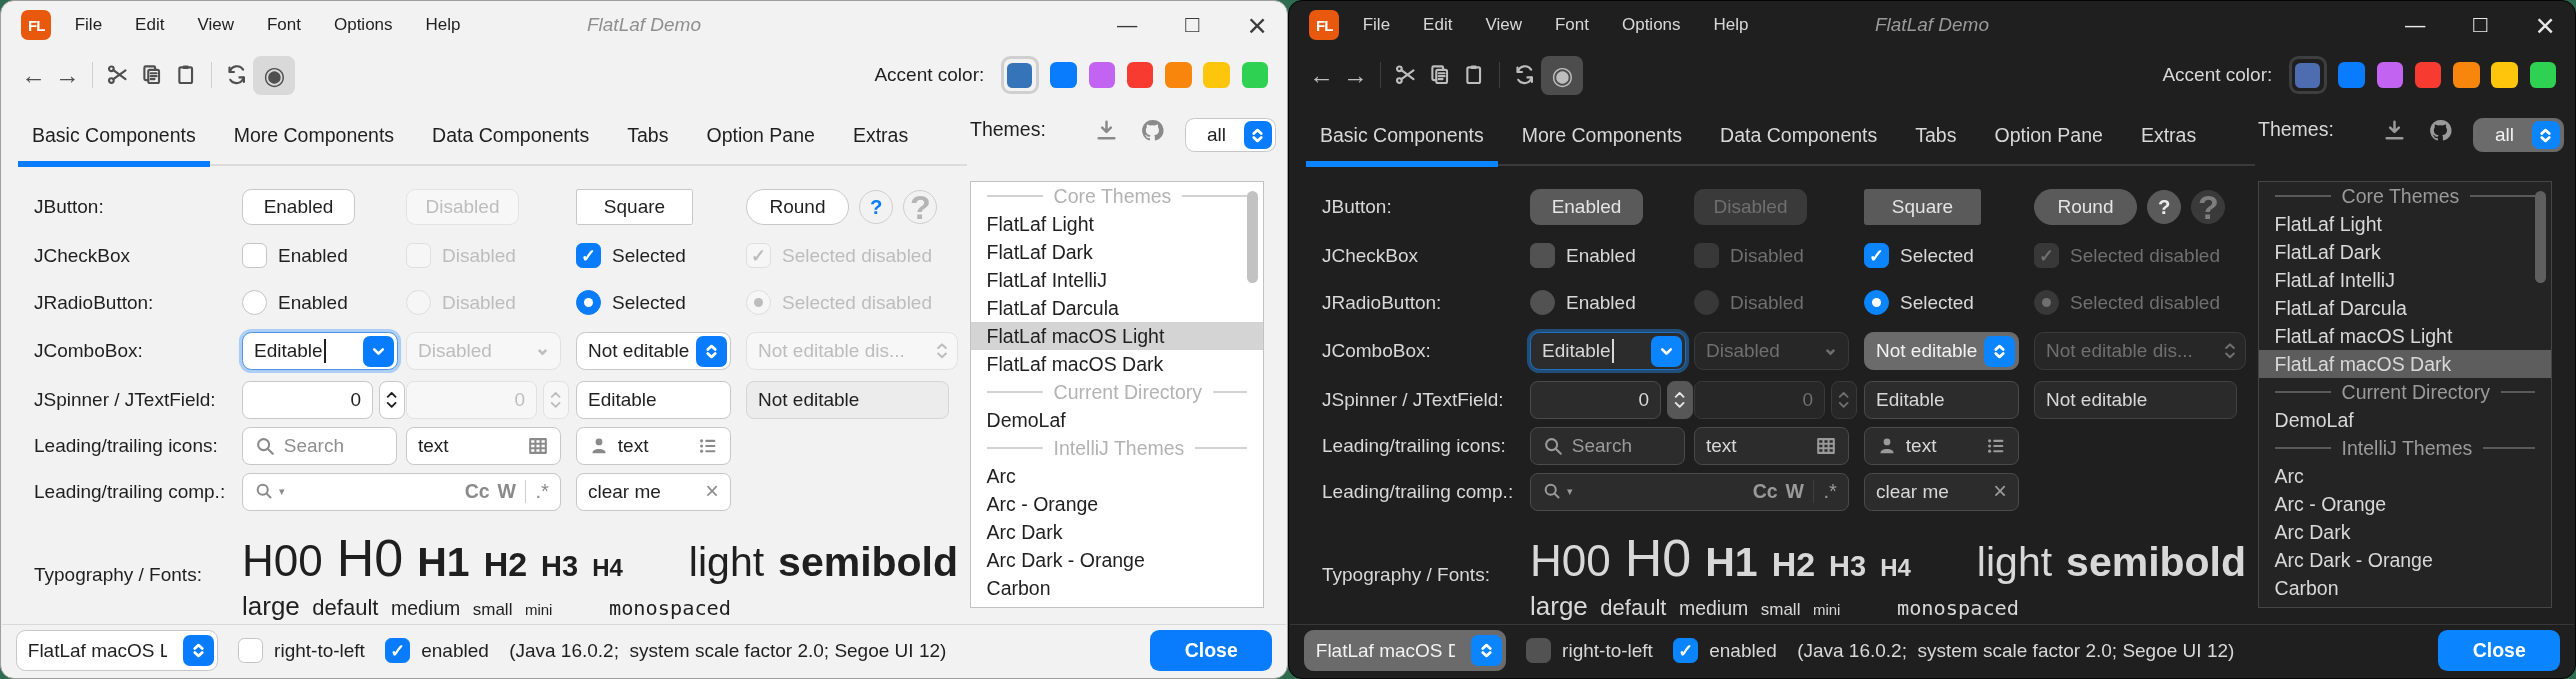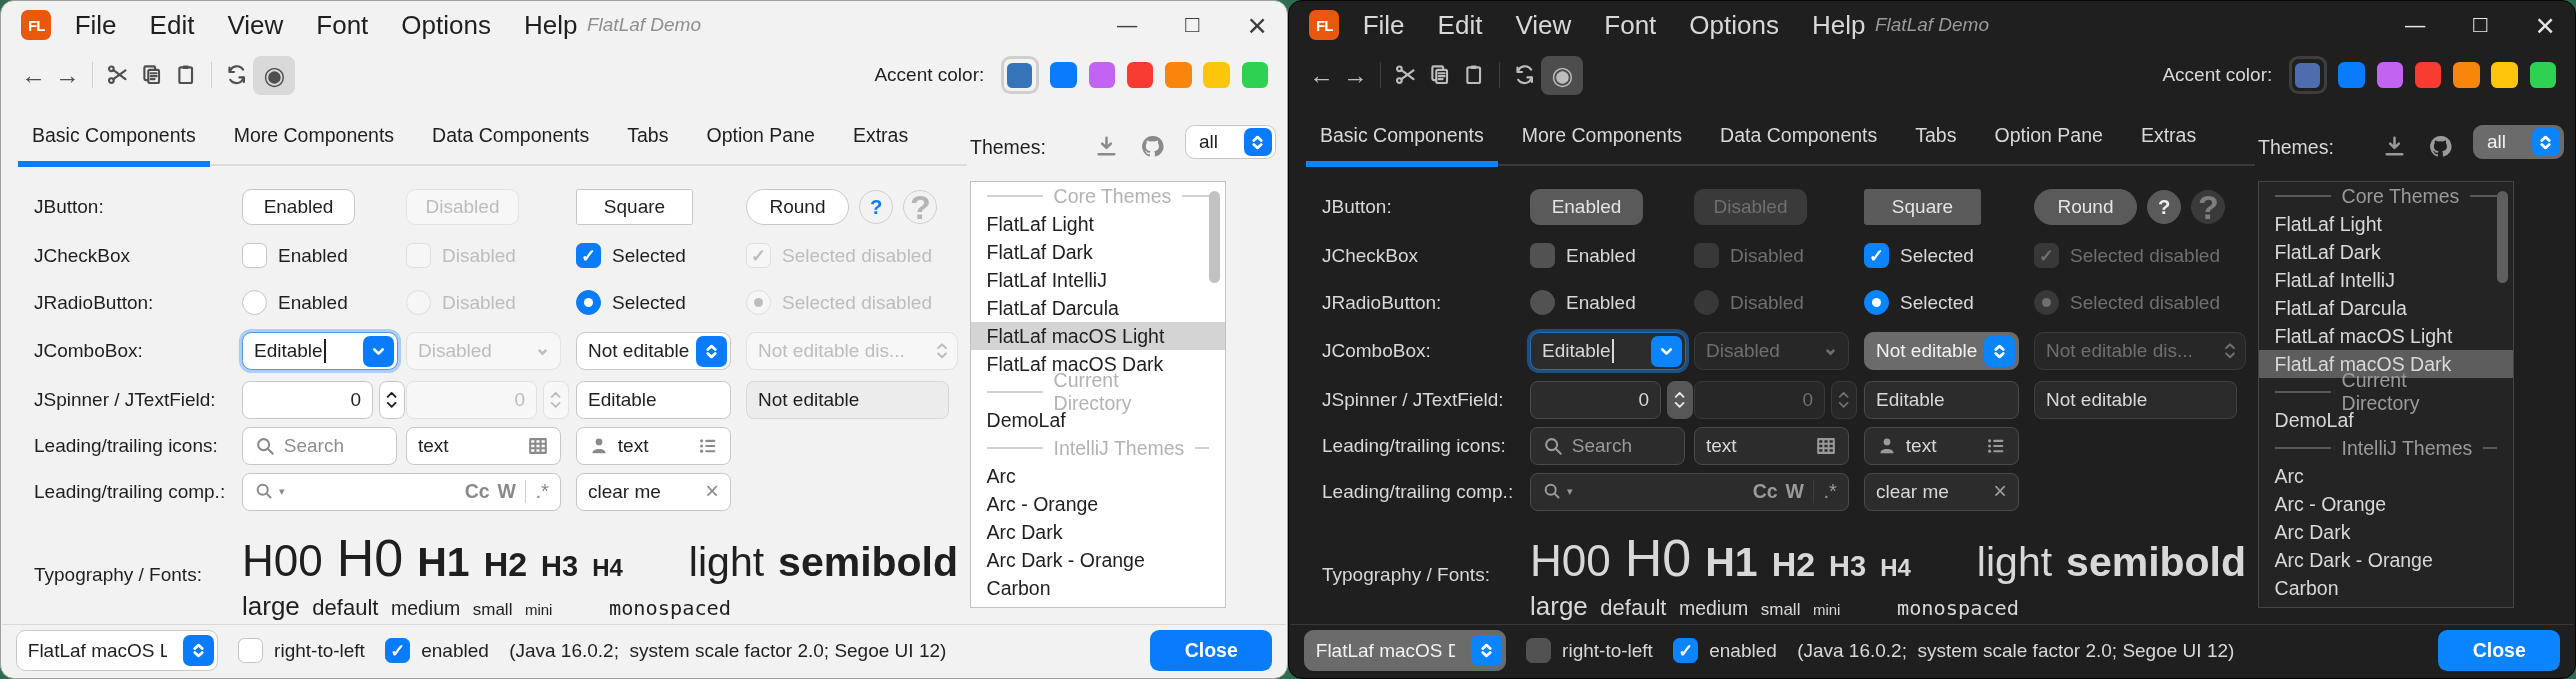--- a/index.html
+++ b/index.html
@@ -29,21 +29,21 @@
     --cb:#525252;--cb-border:#525252;--cb-dis:#383838;--cb-dis-border:#383838;
     --list:#242424;--list-border:#454545;--list-sel:#5d5d5d;--septxt:#9a9a9a;--sepline:#5a5a5a;--thumb:#5f5f5f;
     --sep:#383838;--spin:#575757;--spin-border:#575757;--help-border:#5a5a5a;--help2:#7a7a7a;
     --mac:#6b6b6b;--mac-border:#6b6b6b;--mac-fg:#f2f2f2;--focus:rgba(35,135,230,.45);--focus-border:#1e6fbf;
     background:var(--bg);color:var(--fg);border:0.8px solid #050505;
   }
   
   .titlebar{position:absolute;left:0;top:0;right:0;height:48px;display:flex;align-items:center;padding:0 20.3px;}
   .logo{width:30px;height:30px;border-radius:7px;background:#e8590e;color:#fff;font-weight:bold;
         font-size:15px;display:flex;align-items:center;justify-content:center;letter-spacing:-0.8px;}
-  .menubar{display:flex;gap:33px;margin-left:23.4px;font-size:26px;}
+  .menubar{display:flex;gap:33px;margin-left:23.4px;font-size:17px;}
   .menu-item{cursor:default}
   .win-title{position:absolute;left:0;right:0;text-align:center;font-size:19px;color:var(--title-fg);pointer-events:none;font-style:italic;}
   .win-controls{margin-left:auto;display:flex;gap:48px;align-items:center;color:var(--ctrl);z-index:2;}
   .wc{font-size:23.4px;line-height:1;cursor:default}
   .wc.closex{font-size:33px;font-weight:300}
   .wc.mini{font-size:20.3px}
   
   .toolbar{position:absolute;left:0;top:48px;right:0;height:52px;display:flex;align-items:center;padding:0 15.6px;color:var(--tool);}
   .tbi{display:flex;align-items:center;justify-content:center;width:34px;height:39px;font-size:25px;}
   .tbi svg{width:23.4px;height:23.4px;stroke:currentColor;fill:none;stroke-width:2.2;stroke-linecap:round;stroke-linejoin:round}
@@ -54,39 +54,39 @@
   .accent-label{font-size:19px;color:var(--fg);margin-right:4.7px}
   .swatch{width:26.6px;height:26.6px;border-radius:6.3px;cursor:pointer}
   .accent-ring{width:38px;height:38px;border-radius:9.4px;border:3.1px solid var(--tbsep);display:flex;align-items:center;justify-content:center;}
   .accent-ring .swatch{width:25px;height:25px;border-radius:5.5px}
   
   .tabbar{position:absolute;left:31px;top:103px;width:935px;display:flex;gap:38px;
           padding:20.3px 0 17px 0;border-bottom:2.3px solid var(--tabline);font-size:19.5px;}
   .tab{position:relative;cursor:pointer;white-space:nowrap}
   .tab.active::after{content:"";position:absolute;left:-14px;right:-14px;bottom:-19.5px;height:5.5px;background:var(--accent);}
   
-  .themes-head{position:absolute;left:969px;top:117px;width:306px;height:41px;display:flex;align-items:flex-end;gap:20.3px;}
+  .themes-head{position:absolute;left:969px;top:117px;width:306px;height:41px;display:flex;align-items:flex-start;gap:20.3px;}
   .themes-label{font-size:19.5px}
   .hicon{width:25px;height:25px;color:var(--icon)}
   .hicon svg{width:25px;height:25px;stroke:currentColor;fill:none;stroke-width:2.4;stroke-linecap:round;stroke-linejoin:round}
   .hicon .fillic{fill:currentColor;stroke:none}
   .dl{margin-left:auto}
   .combo{display:flex;align-items:center;height:38px;border-radius:9.4px;background:var(--field);
          border:0.8px solid var(--border);font-size:19px;padding-left:11px;position:relative;}
   .combo .cbtn{margin-left:auto;margin-right:3.1px;width:31px;height:31px;border-radius:7px;background:var(--accent);
          display:flex;align-items:center;justify-content:center;flex:0 0 auto;}
   .combo .cbtn svg{width:17px;height:17px;stroke:#fff;fill:none;stroke-width:2.6;stroke-linecap:round;stroke-linejoin:round}
   .combo.mac{background:var(--mac);border-color:var(--mac-border);color:var(--mac-fg)}
-  .combo.small{height:34px;width:91px;padding-left:13px}
+  .combo.small{height:34px;width:91px;padding-left:21px}
   .combo.small .cbtn{width:28px;height:28px}
   .combo.focused{border-color:var(--focus-border);box-shadow:0 0 0 3.1px var(--focus)}
   .combo .caret-bar{width:1.6px;height:23.4px;background:var(--fg);margin-left:1.6px}
   .combo.plain{color:var(--dis);background:var(--field-dis);border-color:var(--border-dis)}
   .combo.plain svg.chev{width:17px;height:17px;stroke:var(--dis);fill:none;stroke-width:2.4;margin-left:auto;margin-right:9.4px;flex:0 0 auto}
-  .theme-list{position:absolute;left:969px;top:180px;width:256px;height:427px;background:var(--list);
+  .theme-list{position:absolute;left:969px;top:180px;width:294px;height:427px;background:var(--list);
          border:0.8px solid var(--list-border);overflow:hidden;font-size:19.5px;}
   .tl-item{height:28px;line-height:28px;padding-left:15.6px;white-space:nowrap;cursor:pointer}
   .tl-item.selected{background:var(--list-sel)}
   .tl-sep{height:28px;display:flex;align-items:center;gap:11px;color:var(--septxt);padding:0 15.6px;}
   .tl-sep .ln{height:1.6px;background:var(--sepline)}
   .tl-sep .ln.l{flex:0 0 56px}
   .tl-sep .ln.r{flex:1}
   .scroll-thumb{position:absolute;right:5.5px;top:9.4px;width:11px;height:92px;border-radius:5.5px;background:var(--thumb);}
   
   .main{position:absolute;left:0;top:181px;width:966px;}

